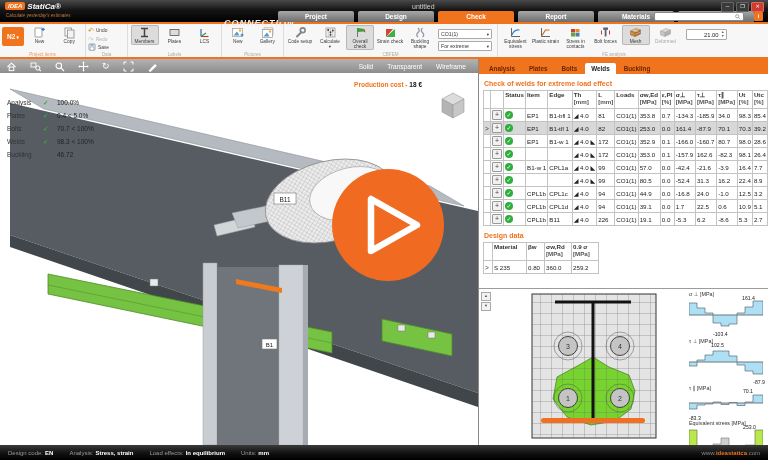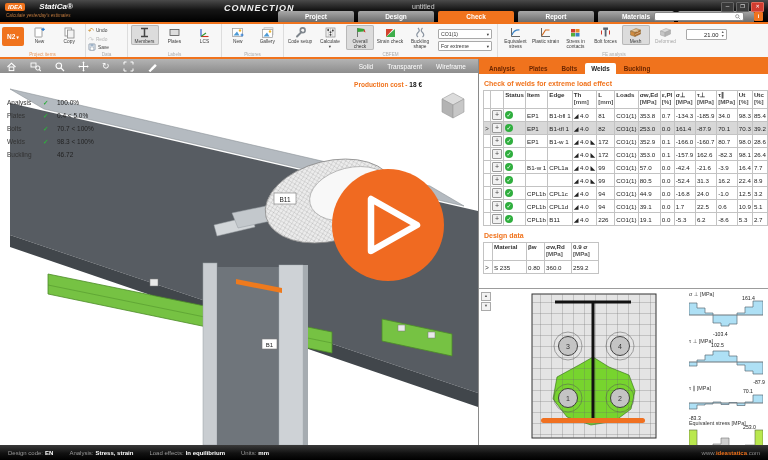--- a/index.html
+++ b/index.html
@@ -1,26 +1,26 @@
 <!DOCTYPE html>
 <html><head>
 <meta charset="utf-8">
 <style>
   html,body{margin:0;padding:0;width:768px;height:460px;overflow:hidden;
     font-family:"Liberation Sans",sans-serif;background:#fff;position:relative;}
   
   .titlebar{position:absolute;top:0;left:0;width:768px;height:22px;
     background:linear-gradient(180deg,#4a4a4a 0%,#151515 45%,#000 100%);
     border-bottom:2px solid #f0731d;z-index:30;}
-  .logo{position:absolute;left:5px;top:2px;display:flex;align-items:flex-end;gap:14px;}
+  .logo{position:absolute;left:5px;top:2px;display:flex;align-items:flex-start;gap:2px;}
   .logobox{background:#f0731d;color:#fff;font-weight:bold;font-style:italic;font-size:6px;
     padding:1px 3px;border-radius:2px;}
   .logotext{color:#fff;font-weight:bold;font-style:italic;font-size:8px;}
   .tagline{position:absolute;left:6px;top:13px;font-size:4.6px;color:#c07a3e;font-style:italic;}
-  .appname{position:absolute;left:224px;top:3px;color:#efefef;font-weight:bold;font-style:italic;font-size:9px;letter-spacing:1px;}
+  .appname{position:absolute;left:224px;top:18px;color:#efefef;font-weight:bold;font-style:italic;font-size:9px;letter-spacing:1px;}
   .doctitle{position:absolute;left:412px;top:3px;color:#cfcfcf;font-size:7px;}
   .main-tabs{position:absolute;left:278px;bottom:0;display:flex;gap:4px;}
   .mtab{width:76px;height:11px;font-size:6.5px;font-weight:bold;color:#fff;text-align:center;
     line-height:11px;background:linear-gradient(#a8a8a8,#6d6d6d);border-radius:2px 2px 0 0;cursor:default;}
   .mtab.active{background:#f0731d;}
   .winbtns{position:absolute;right:4px;top:2px;display:flex;gap:2px;}
   .wbtn{width:11px;height:8px;background:#3a3a3a;border:1px solid #666;border-radius:1px;
     color:#fff;font-size:5px;line-height:7px;text-align:center;}
   .wbtn.close{background:#d03c2f;border-color:#e06a5a;}
   .wbtn.min::after{content:"─";} .wbtn.max::after{content:"❐";} .wbtn.close::after{content:"✕";}

